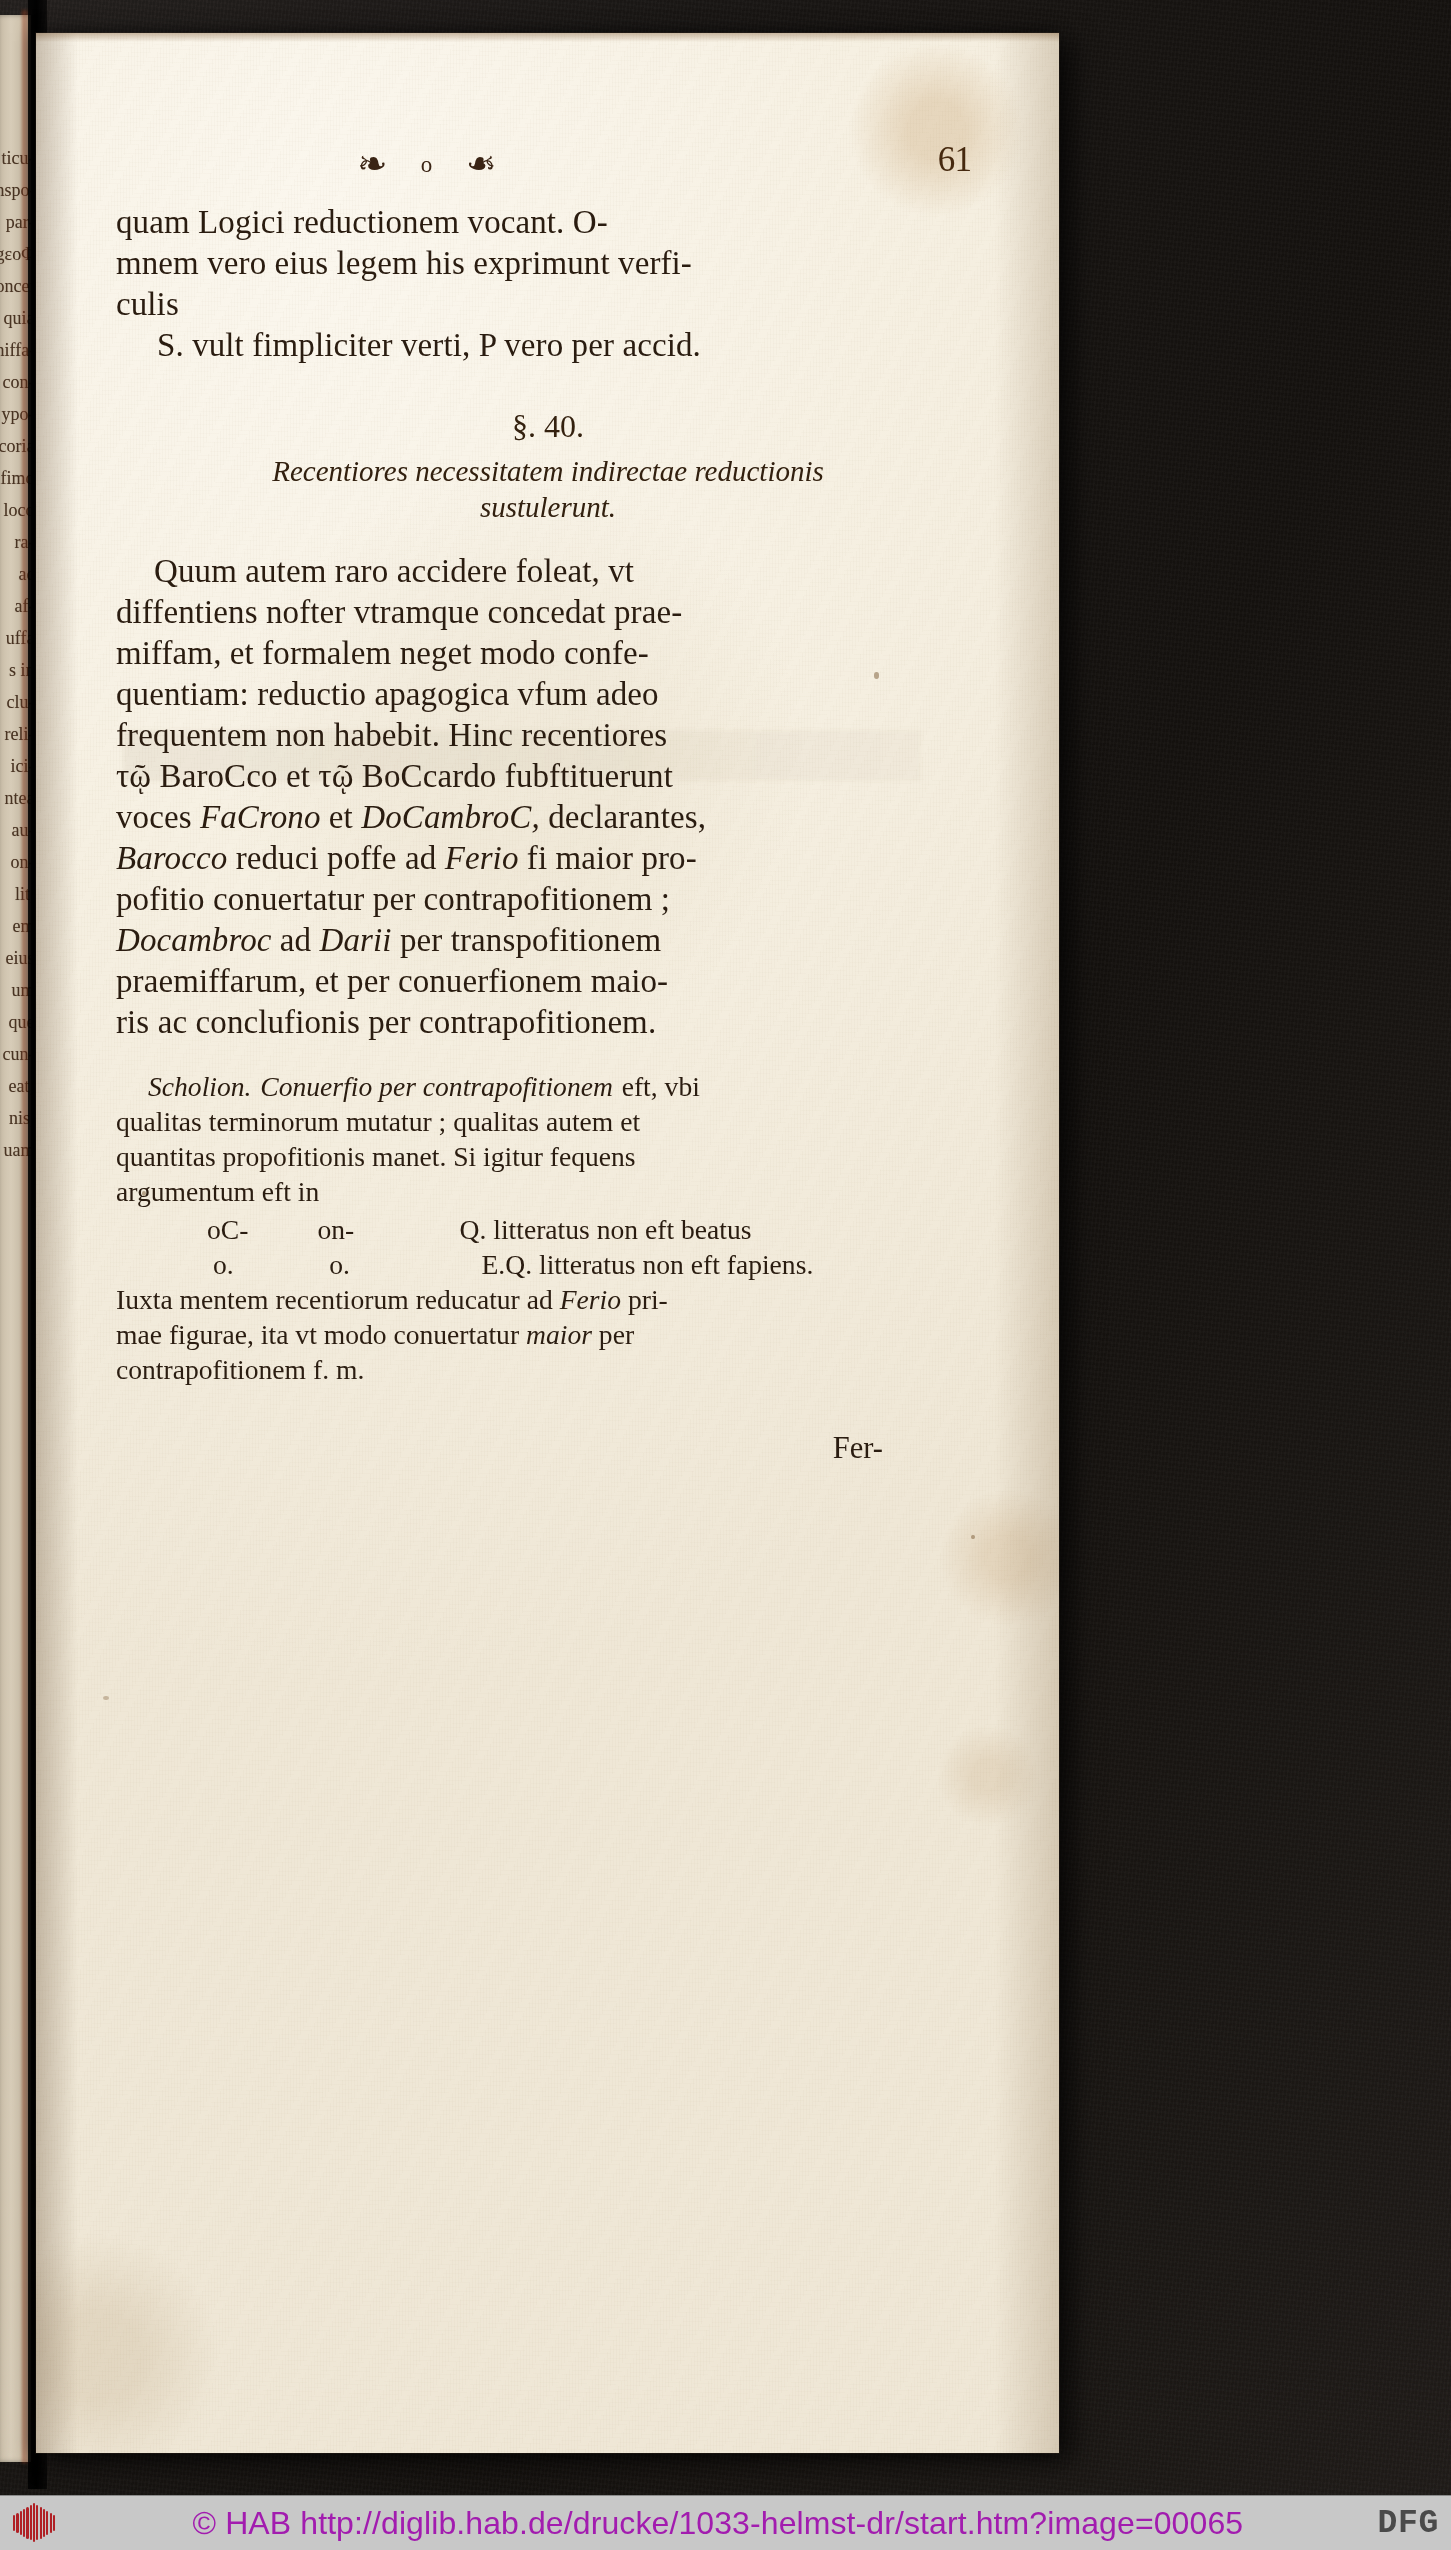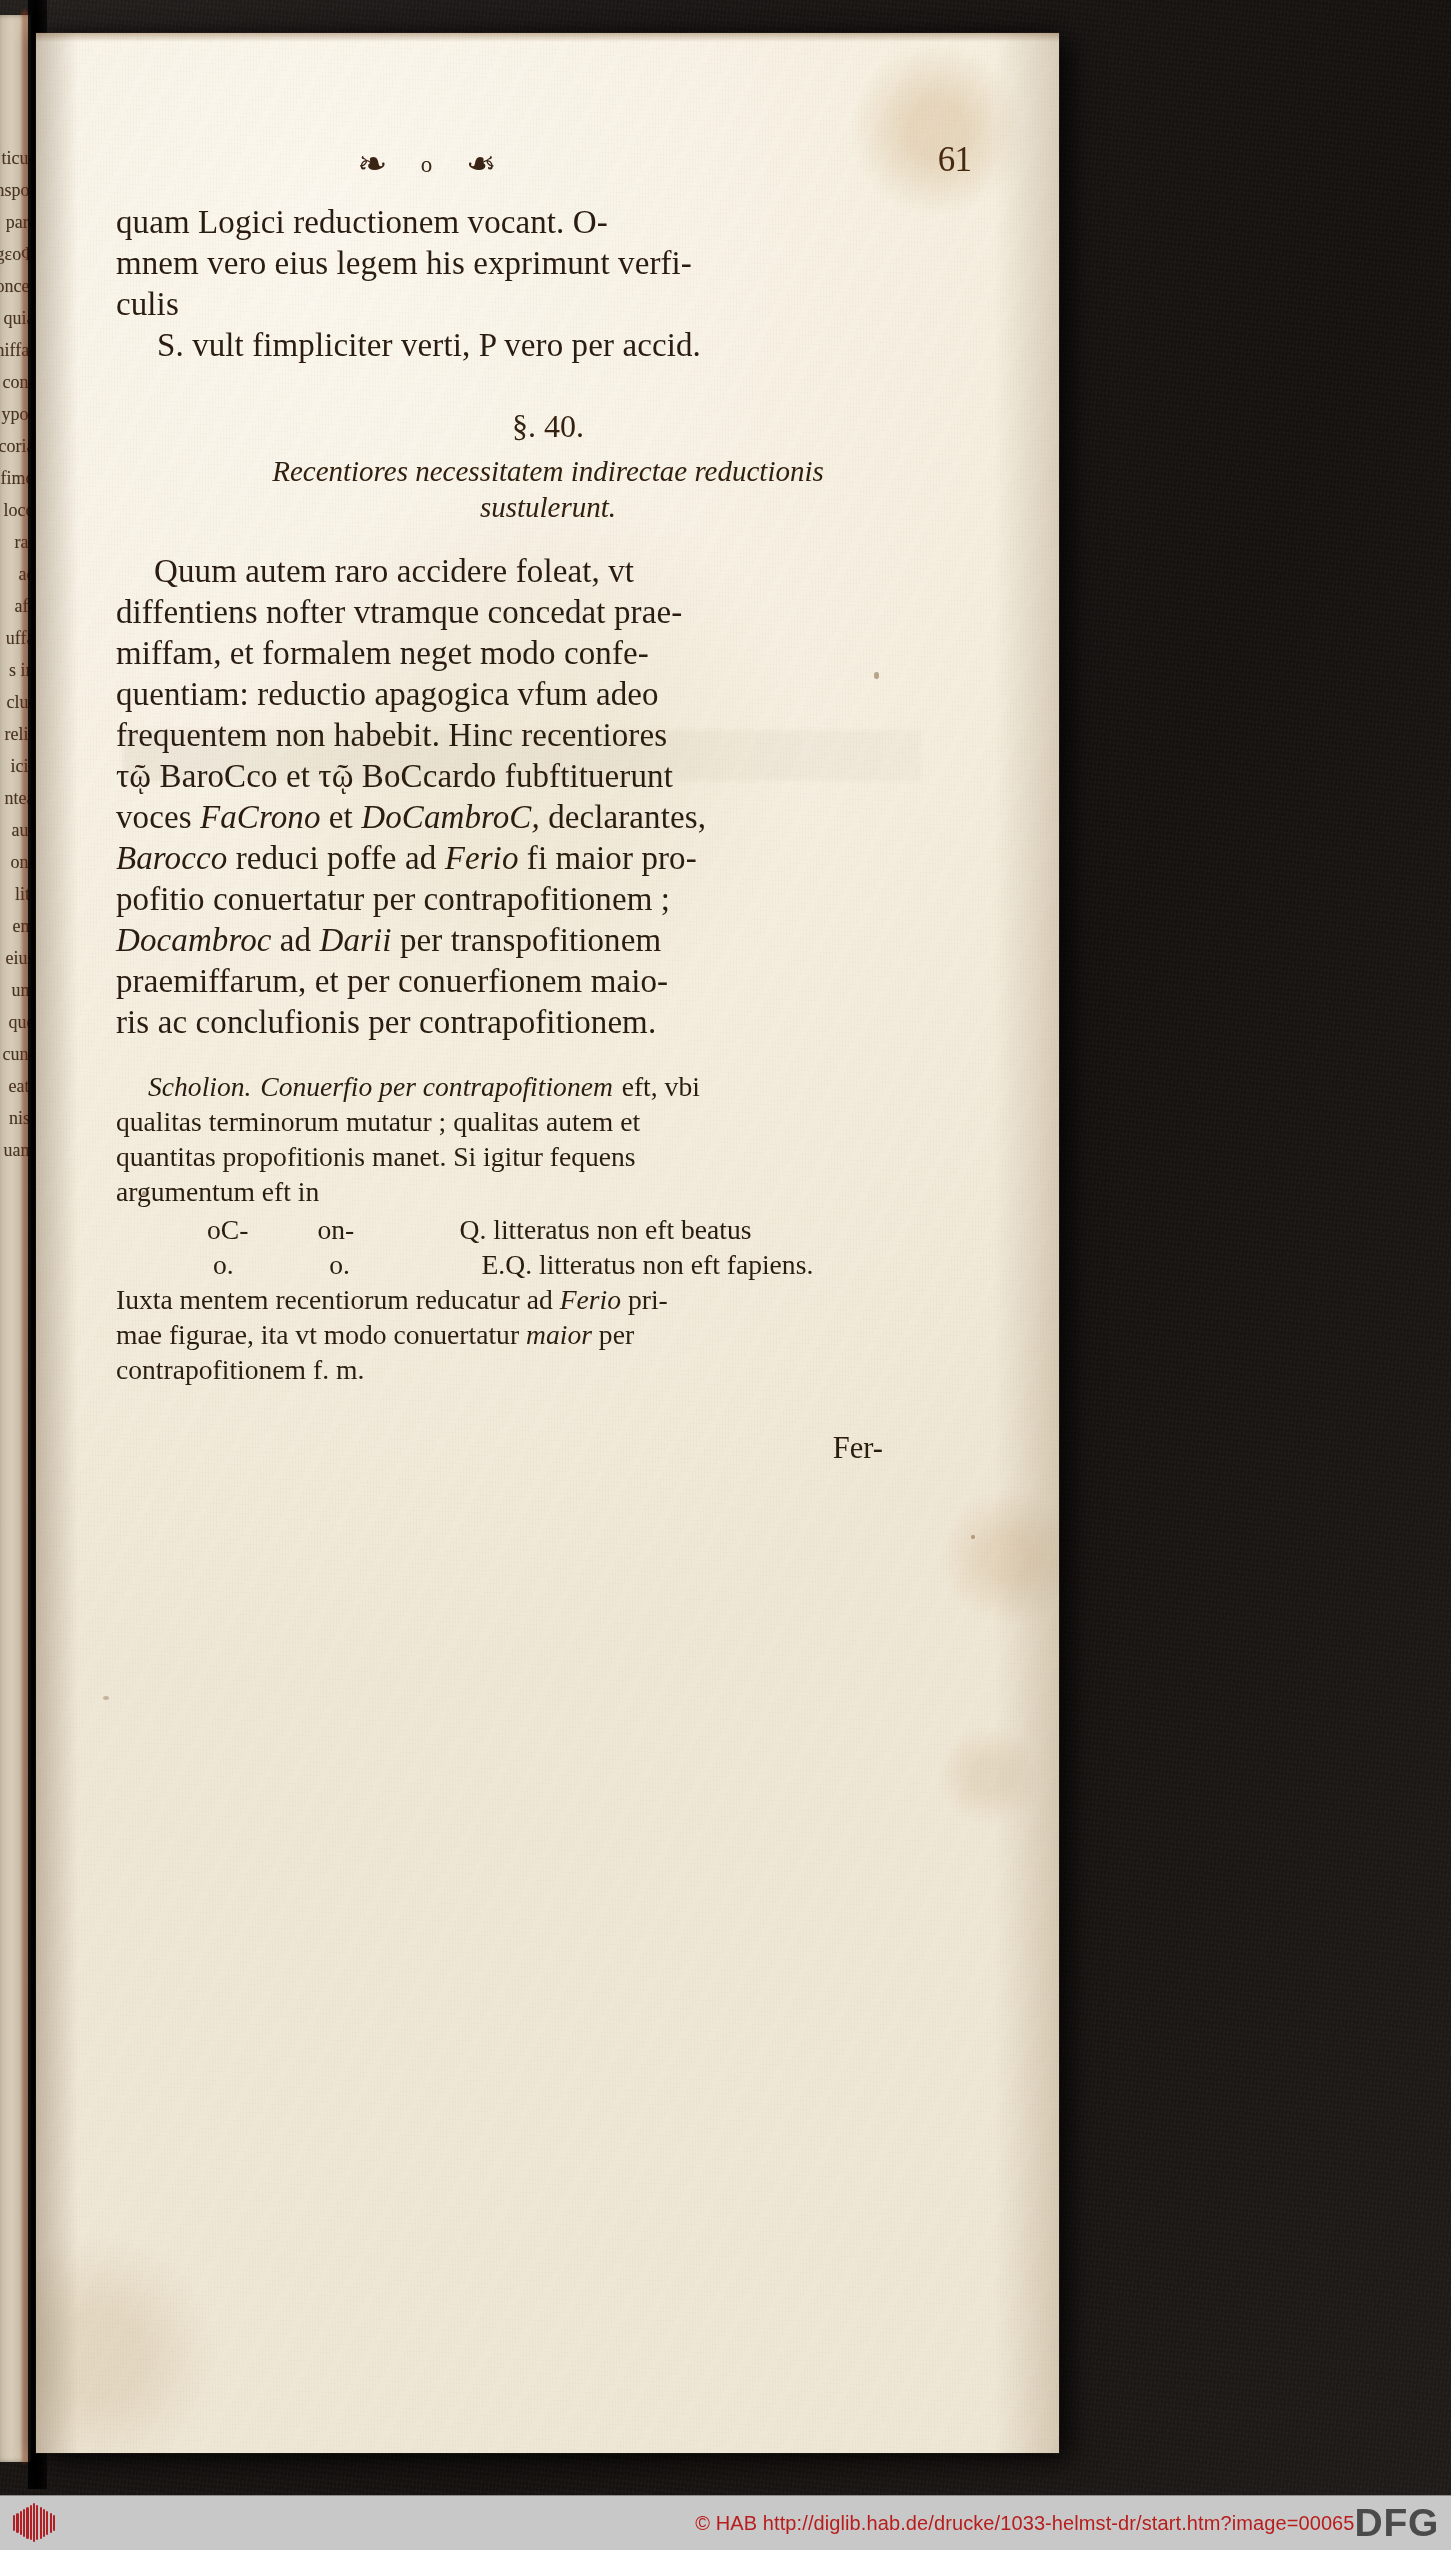--- a/index.html
+++ b/index.html
@@ -186,28 +186,28 @@
     border-top:1.5px solid #8a8a8a;
   }
   .footer-logo{
     width:48px;height:45px;margin-left:10.2px;flex:0 0 auto;
     position:relative;
   }
   .footer-logo .bar{
     position:absolute;top:2.9px;width:2.2px;height:39px;background:#b02025;border-radius:1.5px;
   }
   .footer-text{
-    flex:1 1 auto;text-align:right;
+    flex:1 1 auto;text-align:center;
     font-family:"Liberation Sans","DejaVu Sans",sans-serif;
-    font-size:20px;color:#b91c1c;letter-spacing:0.1px;white-space:nowrap;
+    font-size:32px;color:#a21caf;letter-spacing:0.1px;white-space:nowrap;
   }
   .footer-dfg{
     flex:0 0 auto;margin-right:13px;
-    font-family:Liberation Sans, sans-serif;
-    font-weight:bold;font-size:39px;color:#4a4a4a;letter-spacing:0.7px;
+    font-family:Liberation Mono, monospace;
+    font-weight:bold;font-size:33px;color:#4a4a4a;letter-spacing:0.7px;
   }
 </style>
 </head>
 <body>
 
 <div class="backdrop"></div>
 
 <div class="verso-page">
   <div class="verso-col" id="verso-col">
       <div>ticu-</div>

